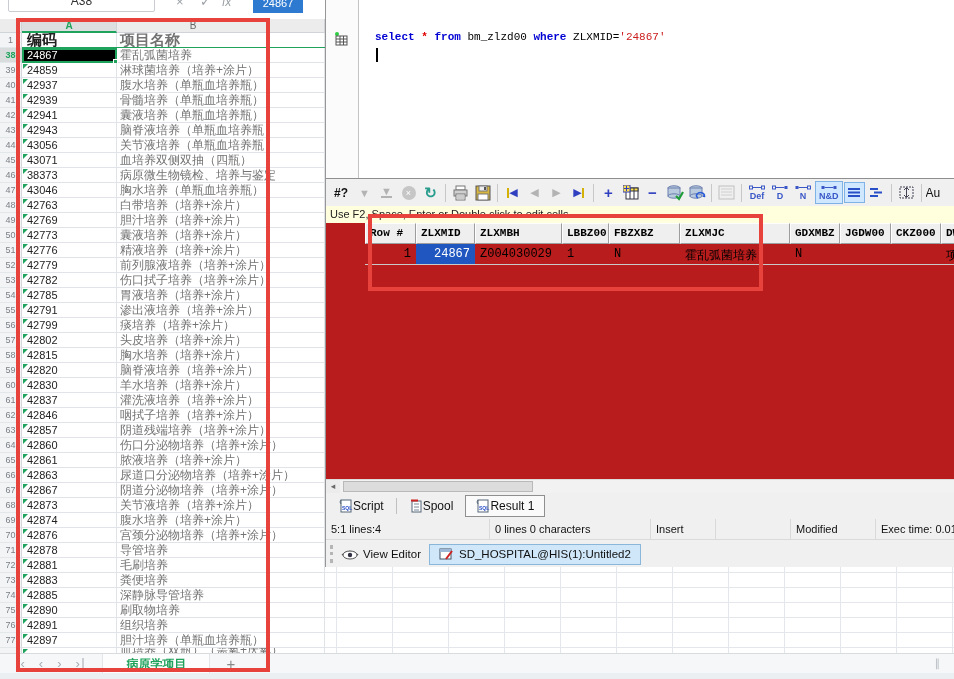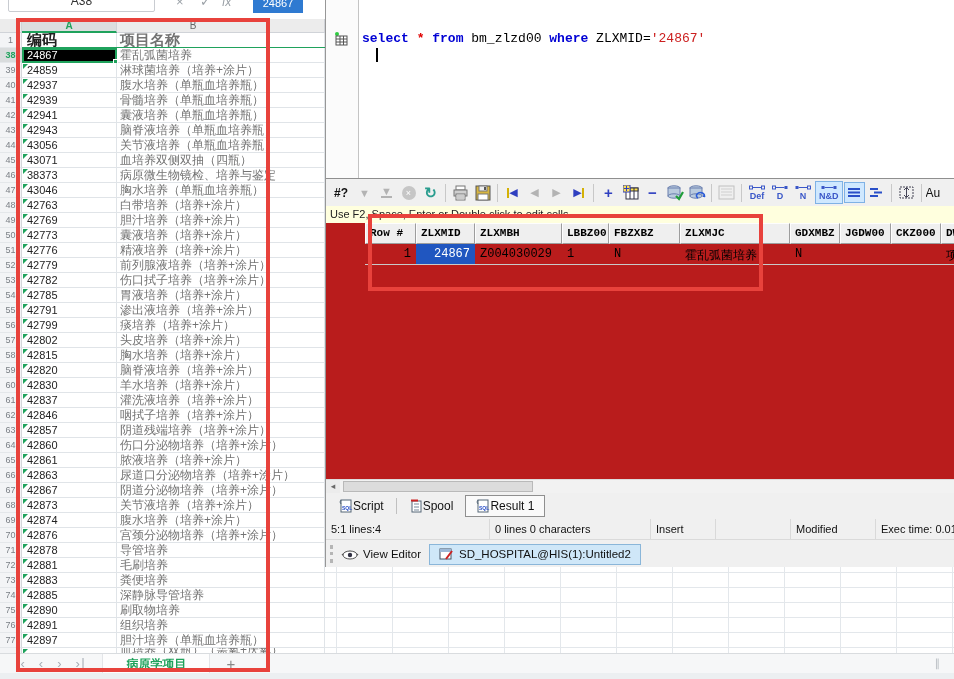--- a/index.html
+++ b/index.html
@@ -57,21 +57,21 @@
   
   .red-rect { position:absolute; border:4px solid #e8423c; z-index:6; pointer-events:none; }
   #red-rect-sheet { left:16px; top:18px; width:254px; height:654px; }
   #red-rect-result { left:368px; top:214px; width:395px; height:77px; }
 
   
   #sql-window { position:absolute; left:325px; top:0; width:629px; height:567px; background:#fff; border-left:1px solid #979797; border-bottom:1px solid #979797; z-index:3; }
   #sql-editor { position:relative; height:178px; background:#fff; overflow:hidden; }
   #editor-gutter { position:absolute; left:0; top:0; width:33px; height:178px; background:#fbfbfb; border-right:1px solid #c4c4c4; }
   #gutter-table-icon { position:absolute; left:8px; top:31px; }
-  #sql-code-line { position:absolute; left:36px; top:31px; font-family:"Liberation Mono","DejaVu Sans Mono",monospace; font-size:13px; white-space:pre; }
+  #sql-code-line { position:absolute; left:49px; top:31px; font-family:"Liberation Mono","DejaVu Sans Mono",monospace; font-size:11px; white-space:pre; }
   .tk-kw { color:#0000d4; font-weight:bold; }
   .tk-star { color:#e00000; font-weight:bold; }
   .tk-str { color:#cc2020; }
   .tk-plain { color:#000; }
   #editor-caret { position:absolute; left:50px; top:48px; width:2px; height:14px; background:#000; }
 
   
   #result-panel { position:absolute; left:0; top:178px; width:628px; height:389px; background:#f0f0f0; border-top:1px solid #8f8f8f; overflow:hidden; }
   #result-toolbar { height:27px; display:flex; align-items:center; padding-left:3px; gap:1px; }
   .tbtn { width:21px; height:21px; display:flex; align-items:center; justify-content:center; flex:none; font-size:12px; }

